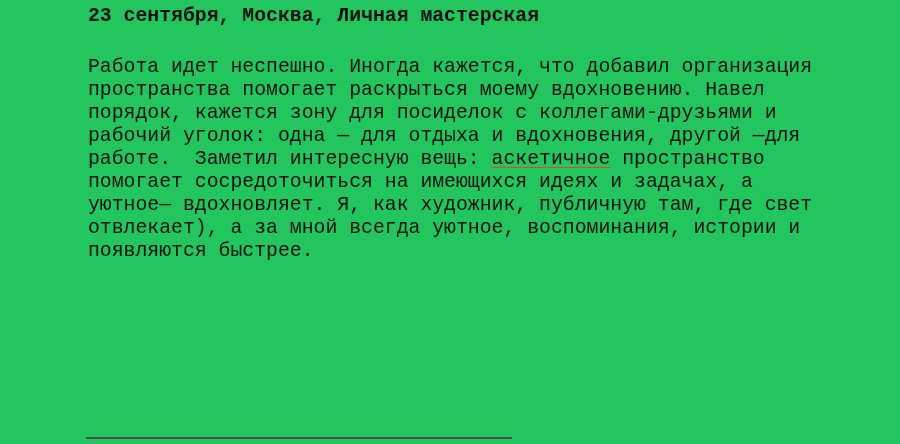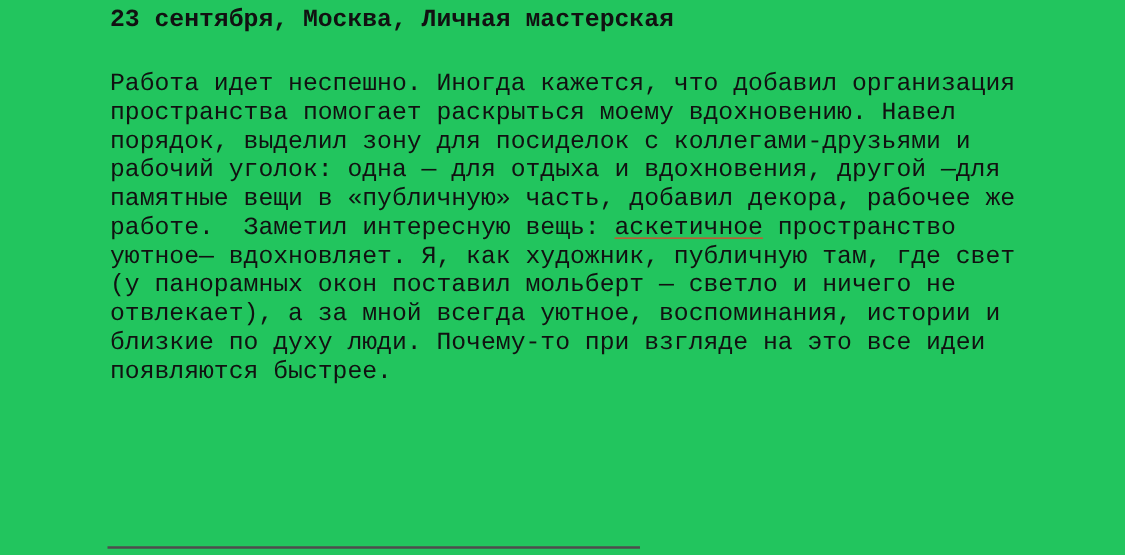--- a/index.html
+++ b/index.html
@@ -56,25 +56,23 @@
 </style>
 </head>
 <body>
 
 <div class="doc-page" style="background: #22c55e; color: rgb(17, 17, 17); padding-left: 36px;">
   <div class="doc-title">23 сентября, Москва, Личная мастерская</div>
 
   <div class="doc-body">
       <div class="line"><span>Работа идет неспешно. Иногда кажется, что добавил организация</span></div>
       <div class="line"><span>пространства помогает раскрыться моему вдохновению. Навел</span></div>
-      <div class="line"><span>порядок, выделил зону для посиделок с коллегами-друзьями и</span></div>
+      <div class="line"><span>порядок, кажется зону для посиделок с коллегами-друзьями и</span></div>
       <div class="line"><span>рабочий уголок: одна — для отдыха и вдохновения, другой —для</span></div>
-      <div class="line"><span>памятные вещи в «публичную» часть, добавил декора, рабочее же</span></div>
       <div class="line"><span>работе.  Заметил интересную вещь: </span><span class="misspelled" style="text-decoration-color: rgb(232, 67, 45);">аскетичное</span><span> пространство</span></div>
+      <div class="line"><span>помогает сосредоточиться на имеющихся идеях и задачах, а</span></div>
       <div class="line"><span>уютное— вдохновляет. Я, как художник, публичную там, где свет</span></div>
-      <div class="line"><span>(у панорамных окон поставил мольберт — светло и ничего не</span></div>
       <div class="line"><span>отвлекает), а за мной всегда уютное, воспоминания, истории и</span></div>
-      <div class="line"><span>близкие по духу люди. Почему-то при взгляде на это все идеи</span></div>
       <div class="line"><span>появляются быстрее.</span></div>
     </div>
 
   <div class="footnote-separator" style="background: rgb(77, 77, 77);"></div>
 </div>
 
 </body></html>

